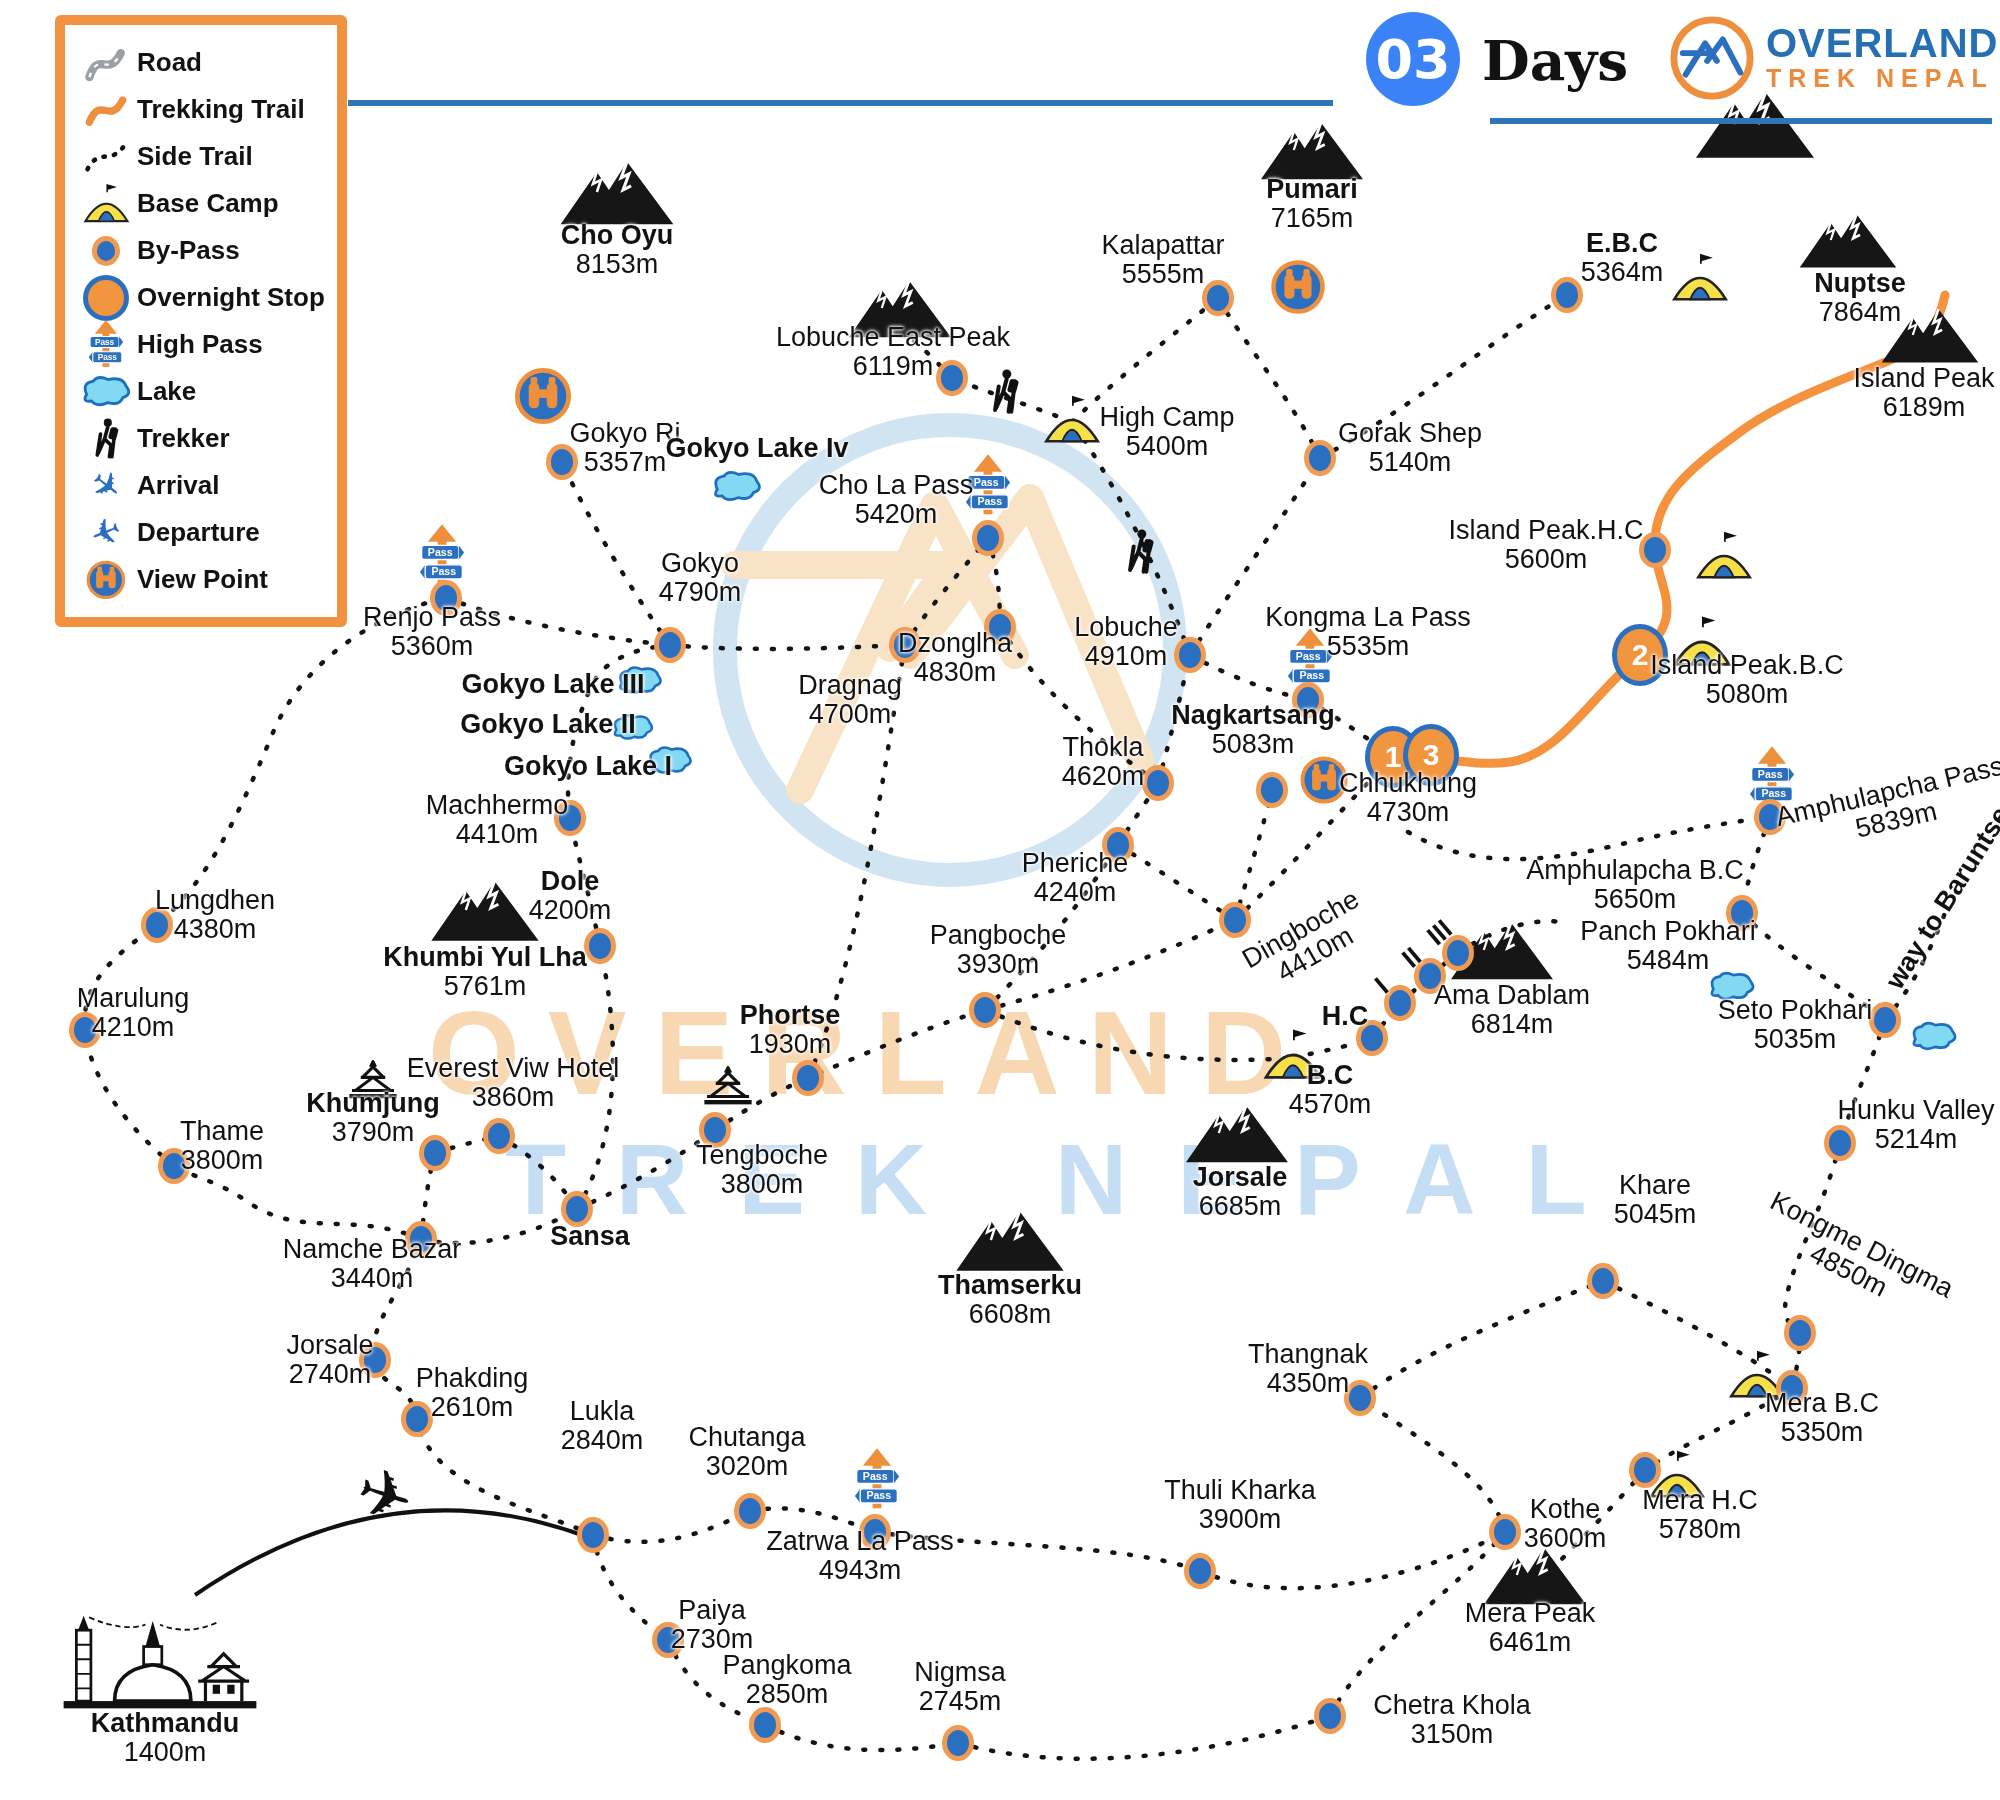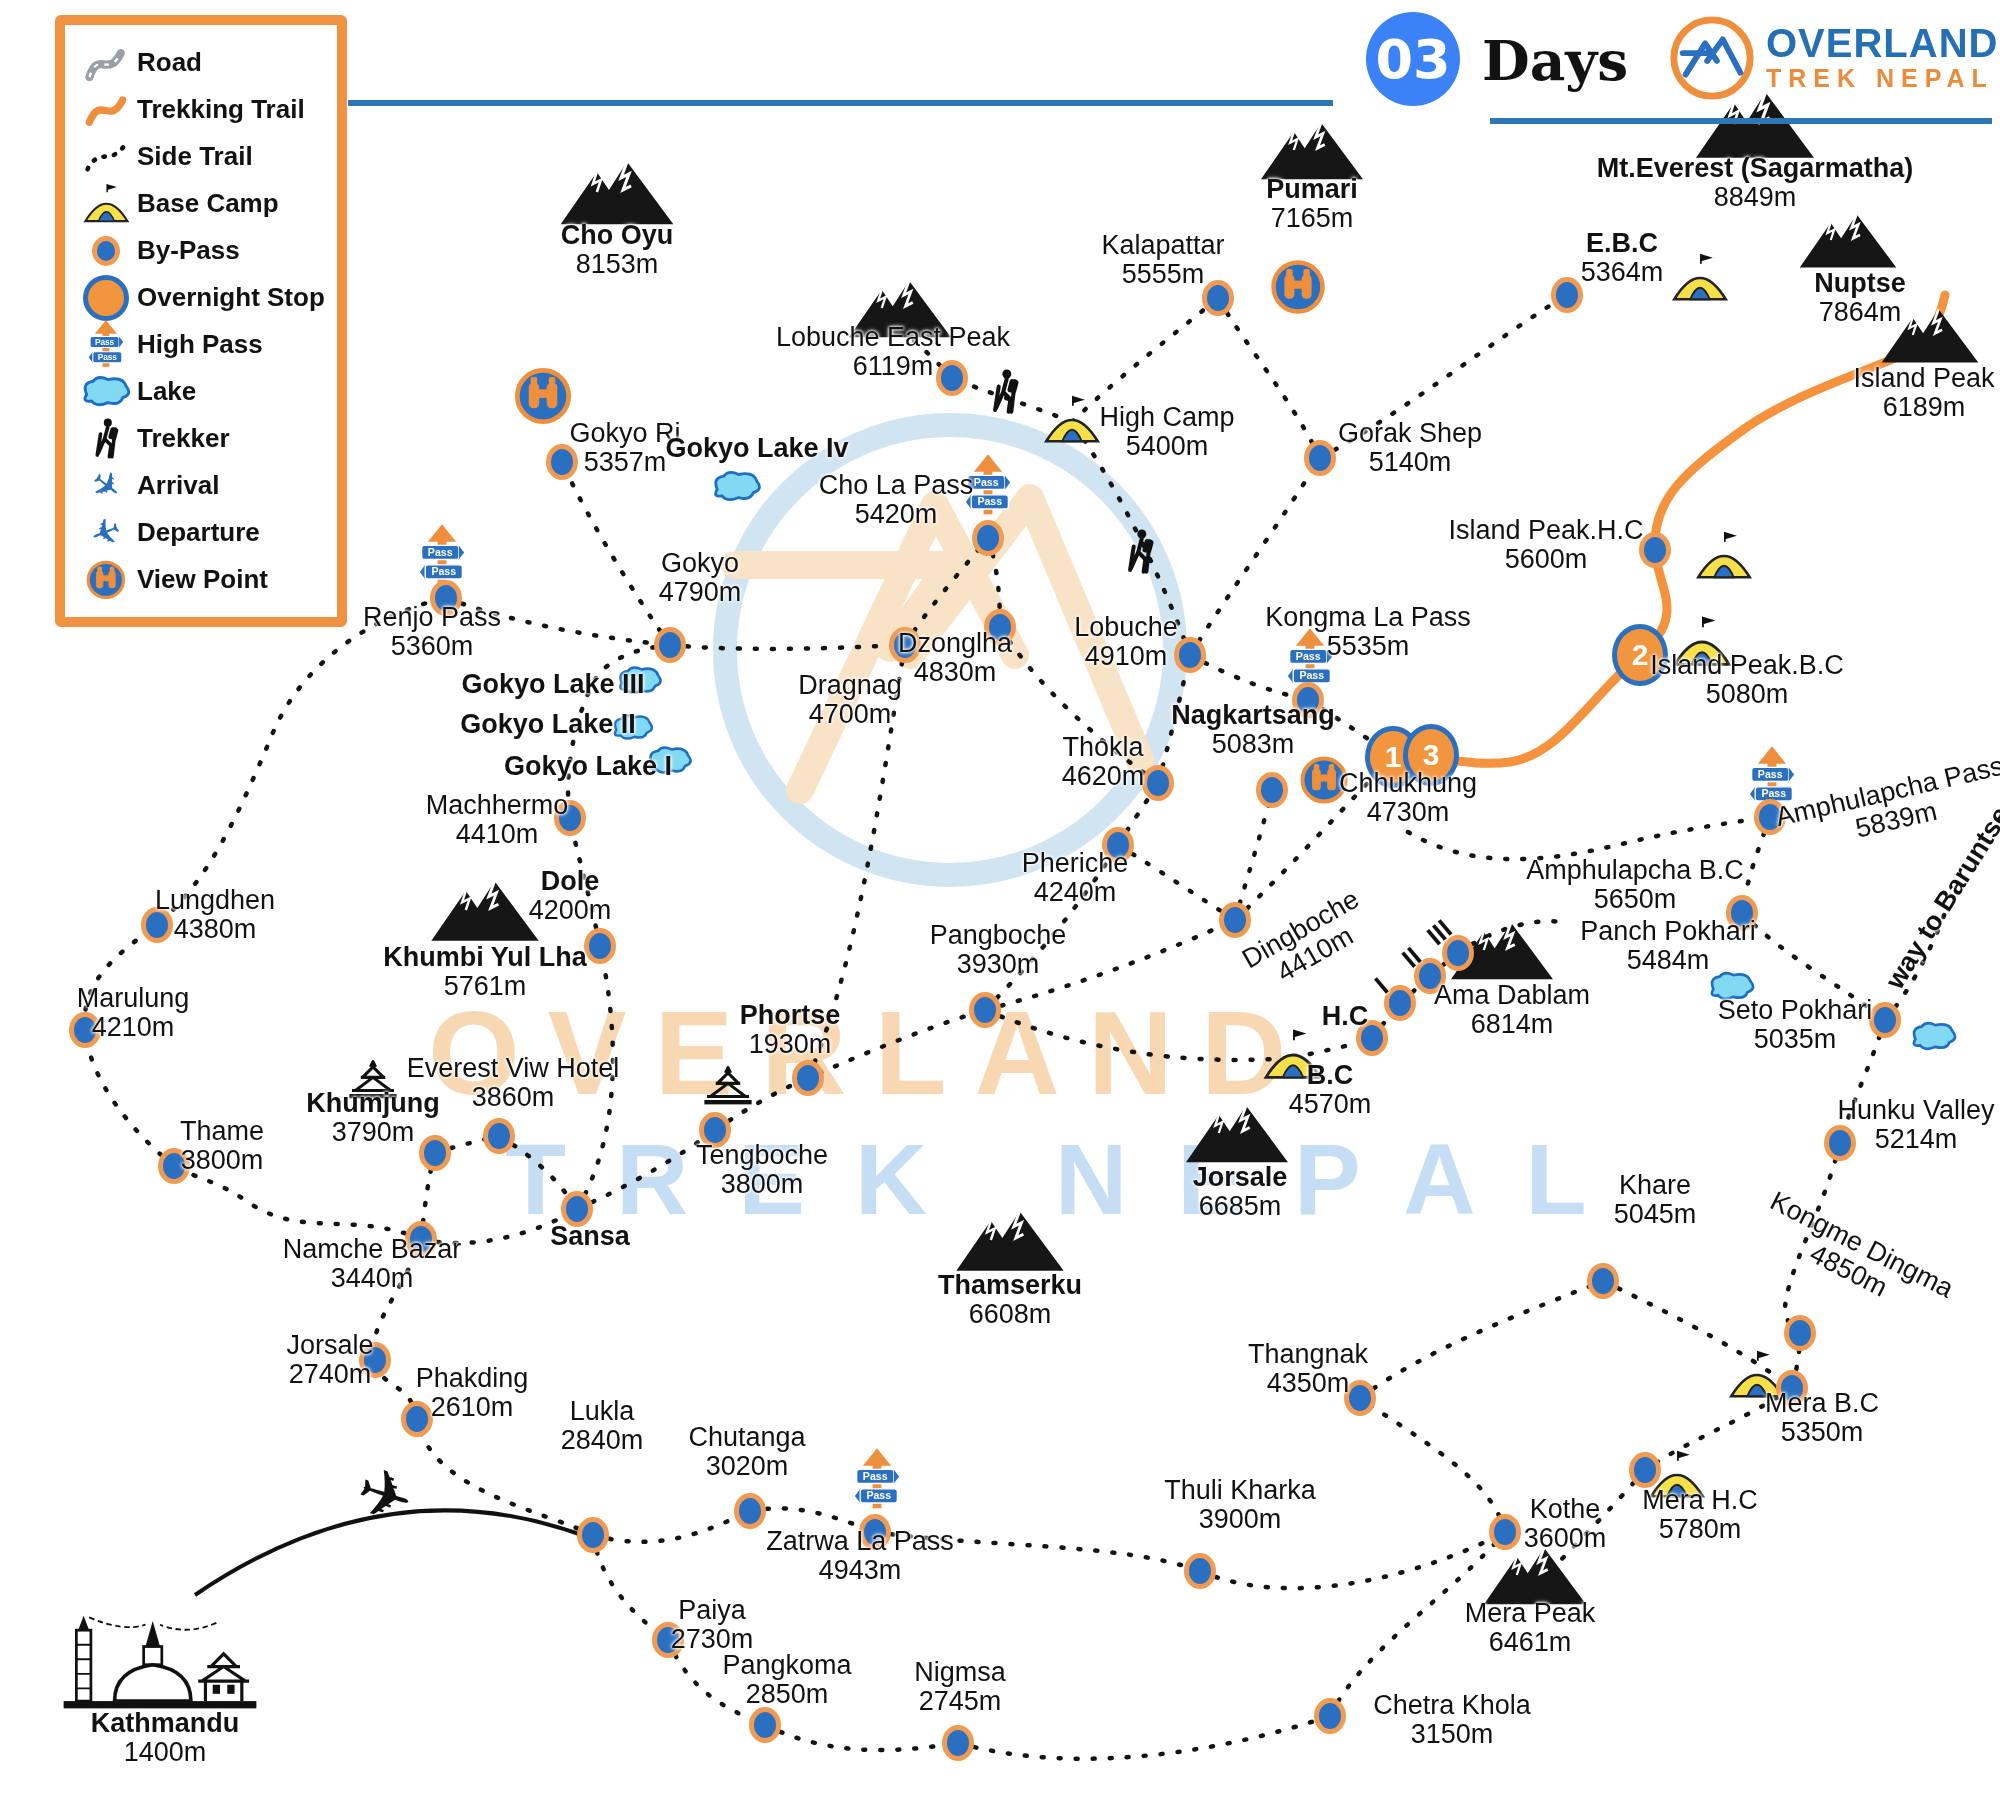--- a/index.html
+++ b/index.html
@@ -255,24 +255,20 @@
       </svg></div>
     <div class="label bold" style="left: 1312px; top: 204px;">
       <span class="nm">Pumari</span>
       <span class="ev">7165m</span>
     </div>
     <div class="icon" style="left: 1755px; top: 124px;"><svg viewBox="0 0 120 72" width="126.50000000000001">
         <path d="M4 68 L40 16 L52 34 L70 6 L116 68 Z" fill="#161616"></path>
         <path d="M70 6 L64 22 L72 18 L66 34 L74 30" stroke="#fff" stroke-width="3" fill="none"></path>
         <path d="M40 16 L36 28 L44 24 L40 36" stroke="#fff" stroke-width="2.5" fill="none"></path>
       </svg></div>
-    <div class="label bold" style="left: 1755px; top: 183px;">
-      <span class="nm">Mt.Everest (Sagarmatha)</span>
-      <span class="ev">8849m</span>
-    </div>
     <div class="icon" style="left: 1848px; top: 240px;"><svg viewBox="0 0 120 72" width="103.5">
         <path d="M4 68 L40 16 L52 34 L70 6 L116 68 Z" fill="#161616"></path>
         <path d="M70 6 L64 22 L72 18 L66 34 L74 30" stroke="#fff" stroke-width="3" fill="none"></path>
         <path d="M40 16 L36 28 L44 24 L40 36" stroke="#fff" stroke-width="2.5" fill="none"></path>
       </svg></div>
     <div class="label bold" style="left: 1860px; top: 298px;">
       <span class="nm">Nuptse</span>
       <span class="ev">7864m</span>
     </div>
     <div class="icon" style="left: 1930px; top: 335px;"><svg viewBox="0 0 120 72" width="103.5">

